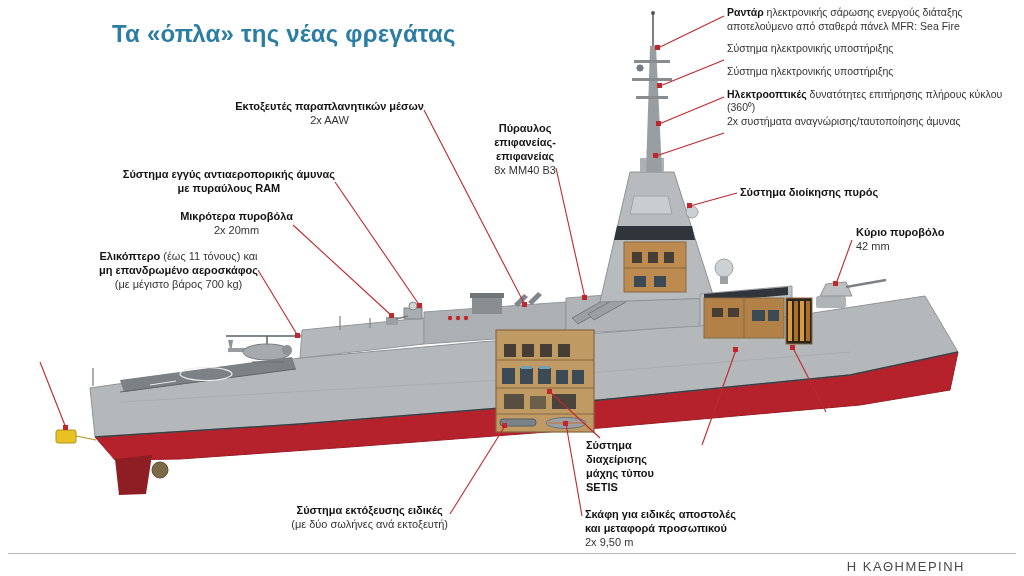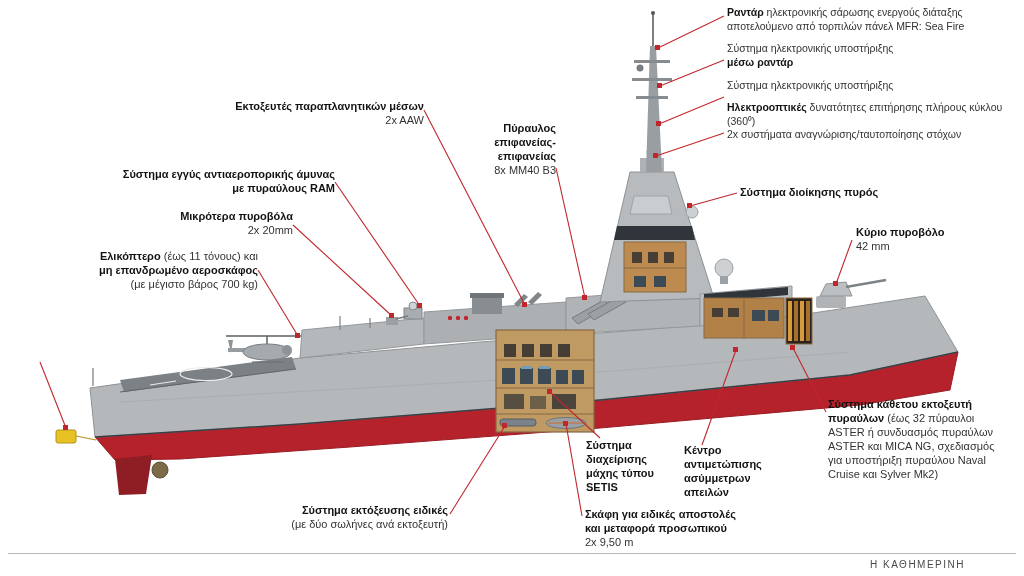--- a/index.html
+++ b/index.html
@@ -7,26 +7,26 @@
     position:relative;width:1024px;height:576px;background:#ffffff;
     font-family:"Liberation Sans",sans-serif;overflow:hidden;
   }
   #ship-svg{position:absolute;left:0;top:0;width:1024px;height:576px;}
   .title{
     position:absolute;left:112px;top:20px;font-size:24px;font-weight:bold;
     color:#2b7da4;letter-spacing:0.2px;
   }
   .lbl{position:absolute;font-size:11px;line-height:1.28;color:#333;}
   .lbl .b, .lbl b{font-weight:bold;color:#121212;}
-  .ra{text-align:right;}
+  .ra{text-align:center;}
   .tr-block{position:absolute;left:727px;top:6px;width:292px;font-size:10.5px;line-height:1.3;color:#333;}
   .tr-item{margin-bottom:9px;}
   .tr-item b{font-weight:bold;color:#121212;}
   .footer-rule{position:absolute;left:8px;right:8px;top:553px;border-top:1px solid #b5b5b5;}
-  .footer-text{position:absolute;right:59px;top:559px;font-size:10px;letter-spacing:1.5px;color:#4a4a4a;}
+  .footer-text{position:absolute;right:59px;top:559px;font-size:13px;letter-spacing:1.5px;color:#4a4a4a;}
 </style>
 </head>
 <body>
 
 <div id="canvas">
 
   <svg id="ship-svg" viewBox="0 0 1024 576">
 
     <g>
 
@@ -193,20 +193,21 @@
       <rect x="295" y="333" width="5" height="5"></rect>
       <rect x="63" y="425" width="5" height="5"></rect>
       <rect x="582" y="295" width="5" height="5"></rect>
       <rect x="547" y="389" width="5" height="5"></rect>
       <rect x="733" y="347" width="5" height="5"></rect>
       <rect x="502" y="423" width="5" height="5"></rect>
       <rect x="563" y="421" width="5" height="5"></rect>
     </g>
   </svg>
 
+  <div class="title">Τα «όπλα» της νέας φρεγάτας</div>
 
   <div class="lbl ra" style="right:600px;top:99px">
     <div class="b">Εκτοξευτές παραπλανητικών μέσων</div>
     <div>2x AAW</div>
   </div>
 
   <div class="lbl ra" style="right:689px;top:167px">
     <div class="b">Σύστημα εγγύς αντιαεροπορικής άμυνας</div>
     <div class="b">με πυραύλους RAM</div>
   </div>
@@ -225,61 +226,51 @@
 
   <div class="lbl ra" style="right:468px;top:121px">
     <div class="b">Πύραυλος</div>
     <div class="b">επιφανείας-</div>
     <div class="b">επιφανείας</div>
     <div>8x MM40 B3</div>
   </div>
 
   <div class="tr-block">
     <div class="tr-item">
-      <b>Ραντάρ</b><span> ηλεκτρονικής σάρωσης ενεργούς διάταξης αποτελούμενο από τορπιλών πάνελ MFR: Sea Fire</span>
+      <b>Ραντάρ</b><span> ηλεκτρονικής σάρωσης ενεργούς διάταξης αποτελούμενο από σταθερά πάνελ MFR: Sea Fire</span>
     </div>
     <div class="tr-item">
       <div>Σύστημα ηλεκτρονικής υποστήριξης</div>
-      <div><b>μέσω ραντάρ</b></div>
     </div>
     <div class="tr-item">
       <div>Σύστημα ηλεκτρονικής υποστήριξης</div>
     </div>
     <div class="tr-item">
       <div><b>Ηλεκτροοπτικές</b><span> δυνατότητες επιτήρησης πλήρους κύκλου (360⁰)</span></div>
-      <div>2x συστήματα αναγνώρισης/ταυτοποίησης στόχων</div>
+      <div>2x συστήματα αναγνώρισης/ταυτοποίησης άμυνας</div>
     </div>
   </div>
 
   <div class="lbl" style="left:740px;top:185px">
     <span class="b">Σύστημα διοίκησης πυρός</span>
   </div>
 
   <div class="lbl" style="left:856px;top:225px">
     <div class="b">Κύριο πυροβόλο</div>
     <div>42 mm</div>
   </div>
 
-  <div class="lbl" style="left:828px;top:397px;width:182px">
-    <span class="b">Σύστημα κάθετου εκτοξευτή πυραύλων</span> <span>(έως 32 πύραυλοι ASTER ή συνδυασμός πυραύλων ASTER και MICA NG, σχεδιασμός για υποστήριξη πυραύλου Naval Cruise και Sylver Mk2)</span>
-  </div>
 
   <div class="lbl" style="left:586px;top:438px">
     <div class="b">Σύστημα</div>
     <div class="b">διαχείρισης</div>
     <div class="b">μάχης τύπου</div>
     <div class="b">SETIS</div>
   </div>
 
-  <div class="lbl" style="left:684px;top:443px">
-    <div class="b">Κέντρο</div>
-    <div class="b">αντιμετώπισης</div>
-    <div class="b">ασύμμετρων</div>
-    <div class="b">απειλών</div>
-  </div>
 
   <div class="lbl ra" style="right:576px;top:503px">
     <div class="b">Σύστημα εκτόξευσης ειδικές</div>
     <div>(με δύο σωλήνες ανά εκτοξευτή)</div>
   </div>
 
   <div class="lbl" style="left:585px;top:507px">
     <div class="b">Σκάφη για ειδικές αποστολές</div>
     <div class="b">και μεταφορά προσωπικού</div>
     <div>2x 9,50 m</div>

